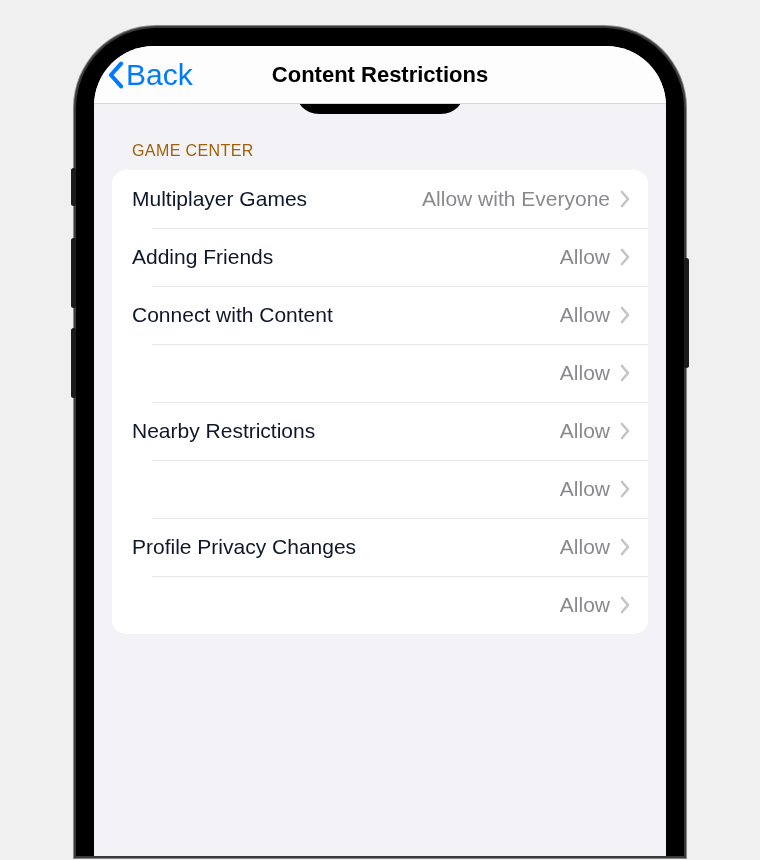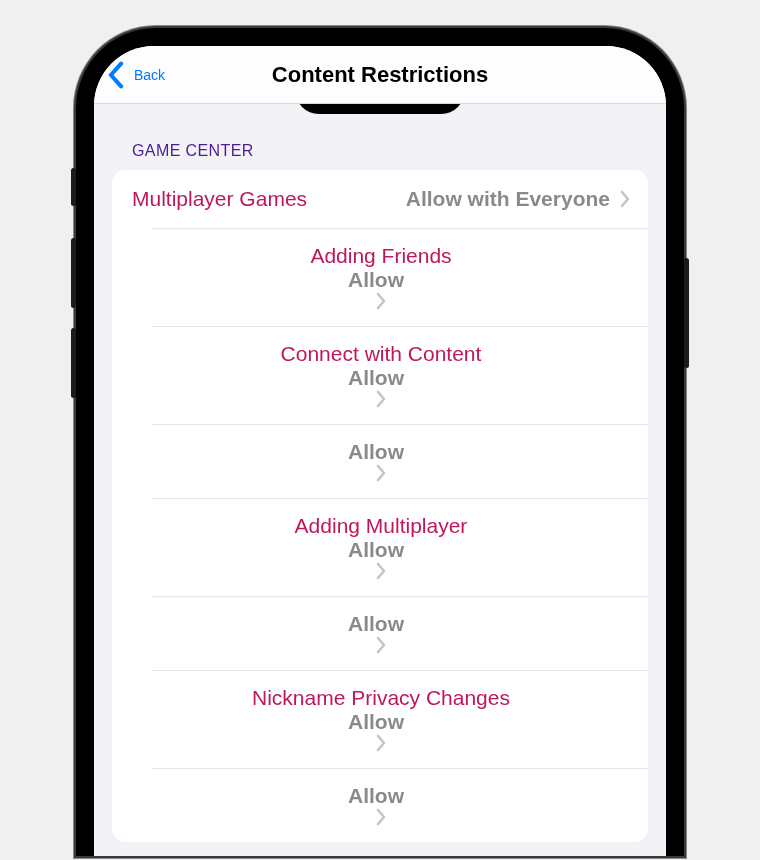--- a/index.html
+++ b/index.html
@@ -60,52 +60,52 @@
     .status-icons { display:flex; align-items:center; gap:8px; margin-top:8px;}
     
     .nav-bar {
       height: 58px; background:#fdfdfd;
       border-bottom: 1px solid #d8d8dc;
       position: relative;
       display:flex; align-items:center;
     }
     .back-btn {
       position:absolute; left: 14px; top:50%; transform:translateY(-50%);
-      display:flex; align-items:center; gap:10px;
-      color:#007aff; font-size:14px;
+      display:flex; align-items:center; gap:2px;
+      color:#007aff; font-size:30px;
     }
     .back-chevron { width:16px; height:28px; }
     .nav-title {
       width:100%; text-align:center; font-size:22px; font-weight:600; color:#000;
     }
     
     .content { padding: 0 18px; }
     .section-header {
       padding: 38px 20px 10px 20px;
       font-size: 16px; letter-spacing: 0.4px;
-      color:#4c1d95; text-transform: uppercase;
+      color:#a16207; text-transform: uppercase;
     }
     .list-group {
       background:#fff; border-radius: 14px; overflow:hidden;
     }
     .row {
       display:flex; align-items:center;
       padding: 16px 18px 16px 20px;
       min-height: 58px;
     }
-    .row + .row { border-top: 1px solid #e5e5ea; margin-left: 20px; padding-left:0;flex-direction:column; }
+    .row + .row { border-top: 1px solid #e5e5ea; margin-left: 20px; padding-left:0; }
     .row + .row::before { content:''; }
     .row:first-child { border-top:none; }
     .list-group .row { border:none; position:relative; }
     .list-group .row:not(:first-child)::before{
       content:''; position:absolute; left:20px; right:0; top:0; height:1px; background:#e5e5ea;
     }
-    .row-label { flex:0 1 auto; font-size:21px; color:#be185d; white-space:nowrap; }
+    .row-label { flex:0 1 auto; font-size:21px; color:#0f172a; white-space:nowrap; }
     .row-spacer { flex: 1 1 auto; }
-    .row-value { font-size:21px; color:#8a8a8e; margin-right:10px; white-space:nowrap;font-weight:bold;}
+    .row-value { font-size:21px; color:#8a8a8e; margin-right:10px; white-space:nowrap;}
     .disclosure { color:#c7c7cc; flex-shrink:0; }
   </style>
 </head>
 <body>
 
 <div class="phone-frame">
   <div class="side-btn side-left-1"></div>
   <div class="side-btn side-left-2"></div>
   <div class="side-btn side-left-3"></div>
   <div class="side-btn side-right-1"></div>
@@ -159,38 +159,38 @@
 
           <div class="row">
             <div class="row-spacer"></div>
             <div class="row-value">Allow</div>
             <svg class="disclosure" width="10" height="18" viewBox="0 0 10 18">
                 <polyline points="2,2 8,9 2,16" fill="none" stroke="#c5c5c9" stroke-width="2.6" stroke-linecap="round" stroke-linejoin="round"></polyline>
               </svg>
           </div>
 
           <div class="row">
-            <div class="row-label">Adding Multiplayer</div>
-            <div class="row-spacer"></div>
-            <div class="row-value">Allow</div>
-            <svg class="disclosure" width="10" height="18" viewBox="0 0 10 18">
-                <polyline points="2,2 8,9 2,16" fill="none" stroke="#c5c5c9" stroke-width="2.6" stroke-linecap="round" stroke-linejoin="round"></polyline>
-              </svg>
-          </div>
-
-          <div class="row">
-            <div class="row-spacer"></div>
-            <div class="row-value">Allow</div>
-            <svg class="disclosure" width="10" height="18" viewBox="0 0 10 18">
-                <polyline points="2,2 8,9 2,16" fill="none" stroke="#c5c5c9" stroke-width="2.6" stroke-linecap="round" stroke-linejoin="round"></polyline>
-              </svg>
-          </div>
-
-          <div class="row">
-            <div class="row-label">Nickname Privacy Changes</div>
+            <div class="row-label">Nearby Restrictions</div>
+            <div class="row-spacer"></div>
+            <div class="row-value">Allow</div>
+            <svg class="disclosure" width="10" height="18" viewBox="0 0 10 18">
+                <polyline points="2,2 8,9 2,16" fill="none" stroke="#c5c5c9" stroke-width="2.6" stroke-linecap="round" stroke-linejoin="round"></polyline>
+              </svg>
+          </div>
+
+          <div class="row">
+            <div class="row-spacer"></div>
+            <div class="row-value">Allow</div>
+            <svg class="disclosure" width="10" height="18" viewBox="0 0 10 18">
+                <polyline points="2,2 8,9 2,16" fill="none" stroke="#c5c5c9" stroke-width="2.6" stroke-linecap="round" stroke-linejoin="round"></polyline>
+              </svg>
+          </div>
+
+          <div class="row">
+            <div class="row-label">Profile Privacy Changes</div>
             <div class="row-spacer"></div>
             <div class="row-value">Allow</div>
             <svg class="disclosure" width="10" height="18" viewBox="0 0 10 18">
                 <polyline points="2,2 8,9 2,16" fill="none" stroke="#c5c5c9" stroke-width="2.6" stroke-linecap="round" stroke-linejoin="round"></polyline>
               </svg>
           </div>
 
           <div class="row">
             <div class="row-spacer"></div>
             <div class="row-value">Allow</div>

